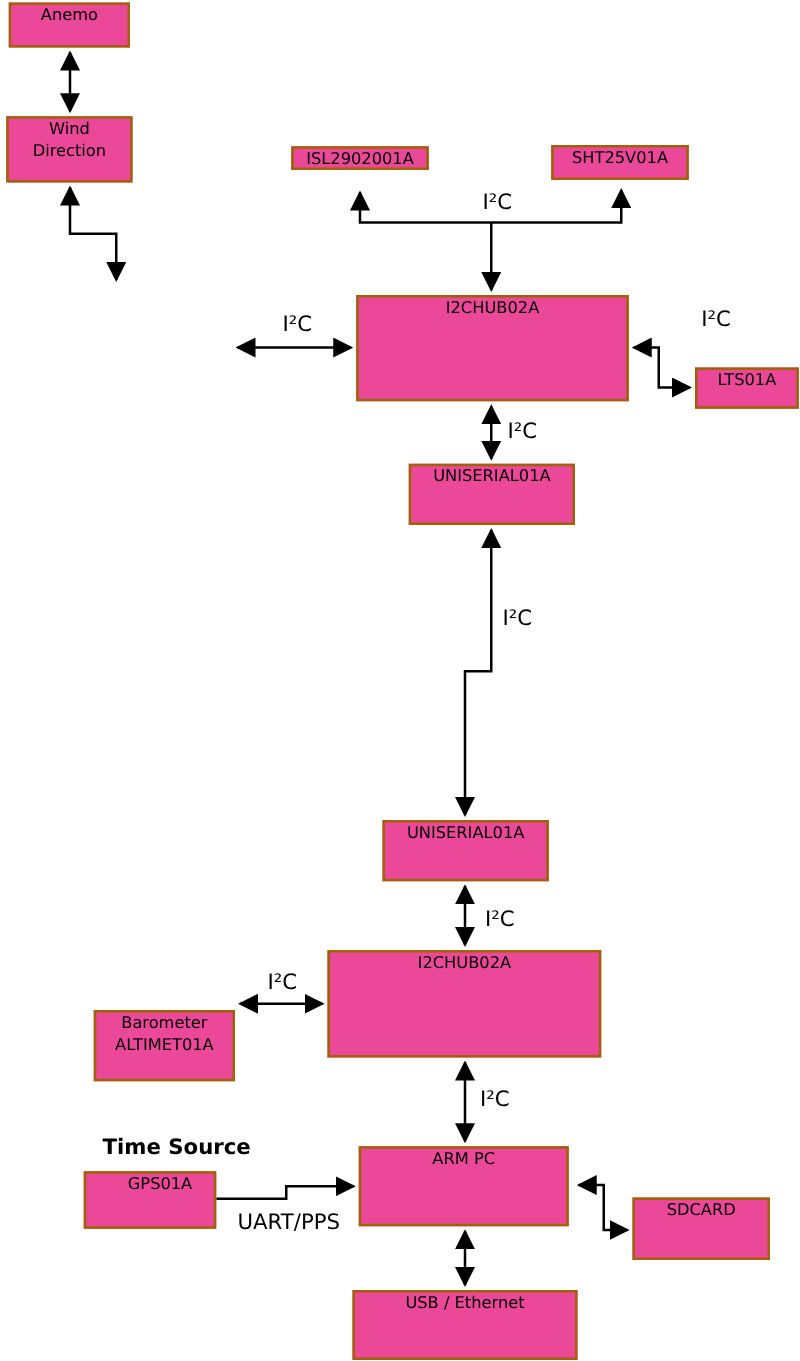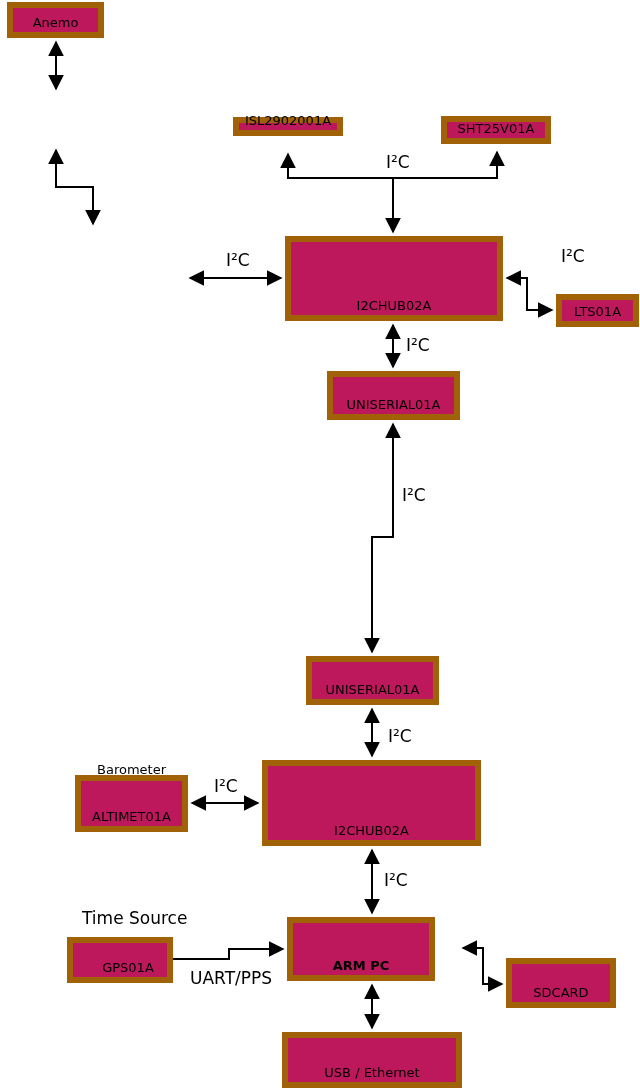--- a/index.html
+++ b/index.html
@@ -16,26 +16,26 @@
     overflow: hidden;
   }
   #wires {
     position: absolute;
     left: 0; top: 0;
     width: 640px; height: 1089px;
   }
   .node {
     position: absolute;
     box-sizing: border-box;
-    border: 6px solid #a16207;
-    background: #be185d;
+    border: 2px solid #a16207;
+    background: #ec4899;
     display: flex;
     flex-direction: column;
     align-items: center;
-    justify-content: flex-end;
+    justify-content: flex-start;
     text-align: center;
     font-size: 13px;
     color: #000000;
     line-height: 18px;
   }
   .edge-label {
     position: absolute;
     font-size: 17px;
     color: #000000;
     white-space: nowrap;
@@ -44,36 +44,36 @@
   .n-anemo   { left: 7px;   top: 2px;    width: 97px;  height: 36px; }
   .n-wind    { left: 5px;   top: 93px;   width: 101px; height: 53px; }
   .n-pic     { left: 2px;   top: 228px;  width: 184px; height: 102px; }
   .n-isl     { left: 233px; top: 117px;  width: 110px; height: 19px; }
   .n-sht     { left: 441px; top: 116px;  width: 110px; height: 28px; }
   .n-hub1    { left: 285px; top: 236px;  width: 218px; height: 85px; }
   .n-lts     { left: 556px; top: 294px;  width: 83px;  height: 33px; }
   .n-uni1    { left: 327px; top: 371px;  width: 133px; height: 49px; }
   .n-uni2    { left: 306px; top: 656px;  width: 133px; height: 49px; }
   .n-hub2    { left: 262px; top: 760px;  width: 219px; height: 86px; }
-  .n-baro    { left: 75px;  top: 775px;  width: 113px; height: 57px; gap: 29px; }
+  .n-baro    { left: 75px;  top: 808px;  width: 113px; height: 57px; }
   .n-gps     { left: 67px;  top: 937px;  width: 106px; height: 46px; padding-left: 16px; }
-  .n-armpc   { left: 287px; top: 917px;  width: 148px; height: 64px; font-weight: bold; }
+  .n-armpc   { left: 287px; top: 917px;  width: 168px; height: 64px; }
   .n-sdcard  { left: 506px; top: 958px;  width: 110px; height: 50px; }
   .n-usb     { left: 282px; top: 1032px; width: 180px; height: 56px; }
   
   .l-i2c-top      { left: 386px; top: 152px; }
   .l-i2c-pic      { left: 226px; top: 250px; }
   .l-i2c-lts      { left: 561px; top: 246px; }
   .l-i2c-hub1uni  { left: 406px; top: 335px; }
   .l-i2c-long     { left: 402px; top: 485px; }
   .l-i2c-uni2hub  { left: 388px; top: 726px; }
   .l-i2c-baro     { left: 214px; top: 776px; }
   .l-i2c-hub2arm  { left: 384px; top: 870px; }
   .l-uart         { left: 190px; top: 968px; }
-  .l-time         { left: 82px;  top: 908px; }
+  .l-time         { left: 82px;  top: 908px; font-weight: bold; }
 </style>
 </head>
 <body>
 
 <div id="canvas">
 
   <svg id="wires" viewBox="0 0 640 1089" xmlns="http://www.w3.org/2000/svg">
     <defs>
       <marker id="arr" viewBox="0 0 10 10" refX="9" refY="5" markerWidth="8" markerHeight="8" orient="auto-start-reverse">
         <path d="M0,0 L10,5 L0,10 z" fill="#000000"></path>
@@ -108,20 +108,24 @@
       <polyline points="463,948 483,948 483,984 502,984" marker-start="url(#arr)" marker-end="url(#arr)"></polyline>
 
       <polyline points="372,985 372,1028" marker-start="url(#arr)" marker-end="url(#arr)"></polyline>
     </g>
   </svg>
 
   <div class="node n-anemo">
     <span>Anemo</span>
   </div>
 
+  <div class="node n-wind">
+    <span>Wind</span>
+    <span>Direction</span>
+  </div>
 
 
   <div class="node n-isl">
     <span>ISL2902001A</span>
   </div>
 
   <div class="node n-sht">
     <span>SHT25V01A</span>
   </div>
 

